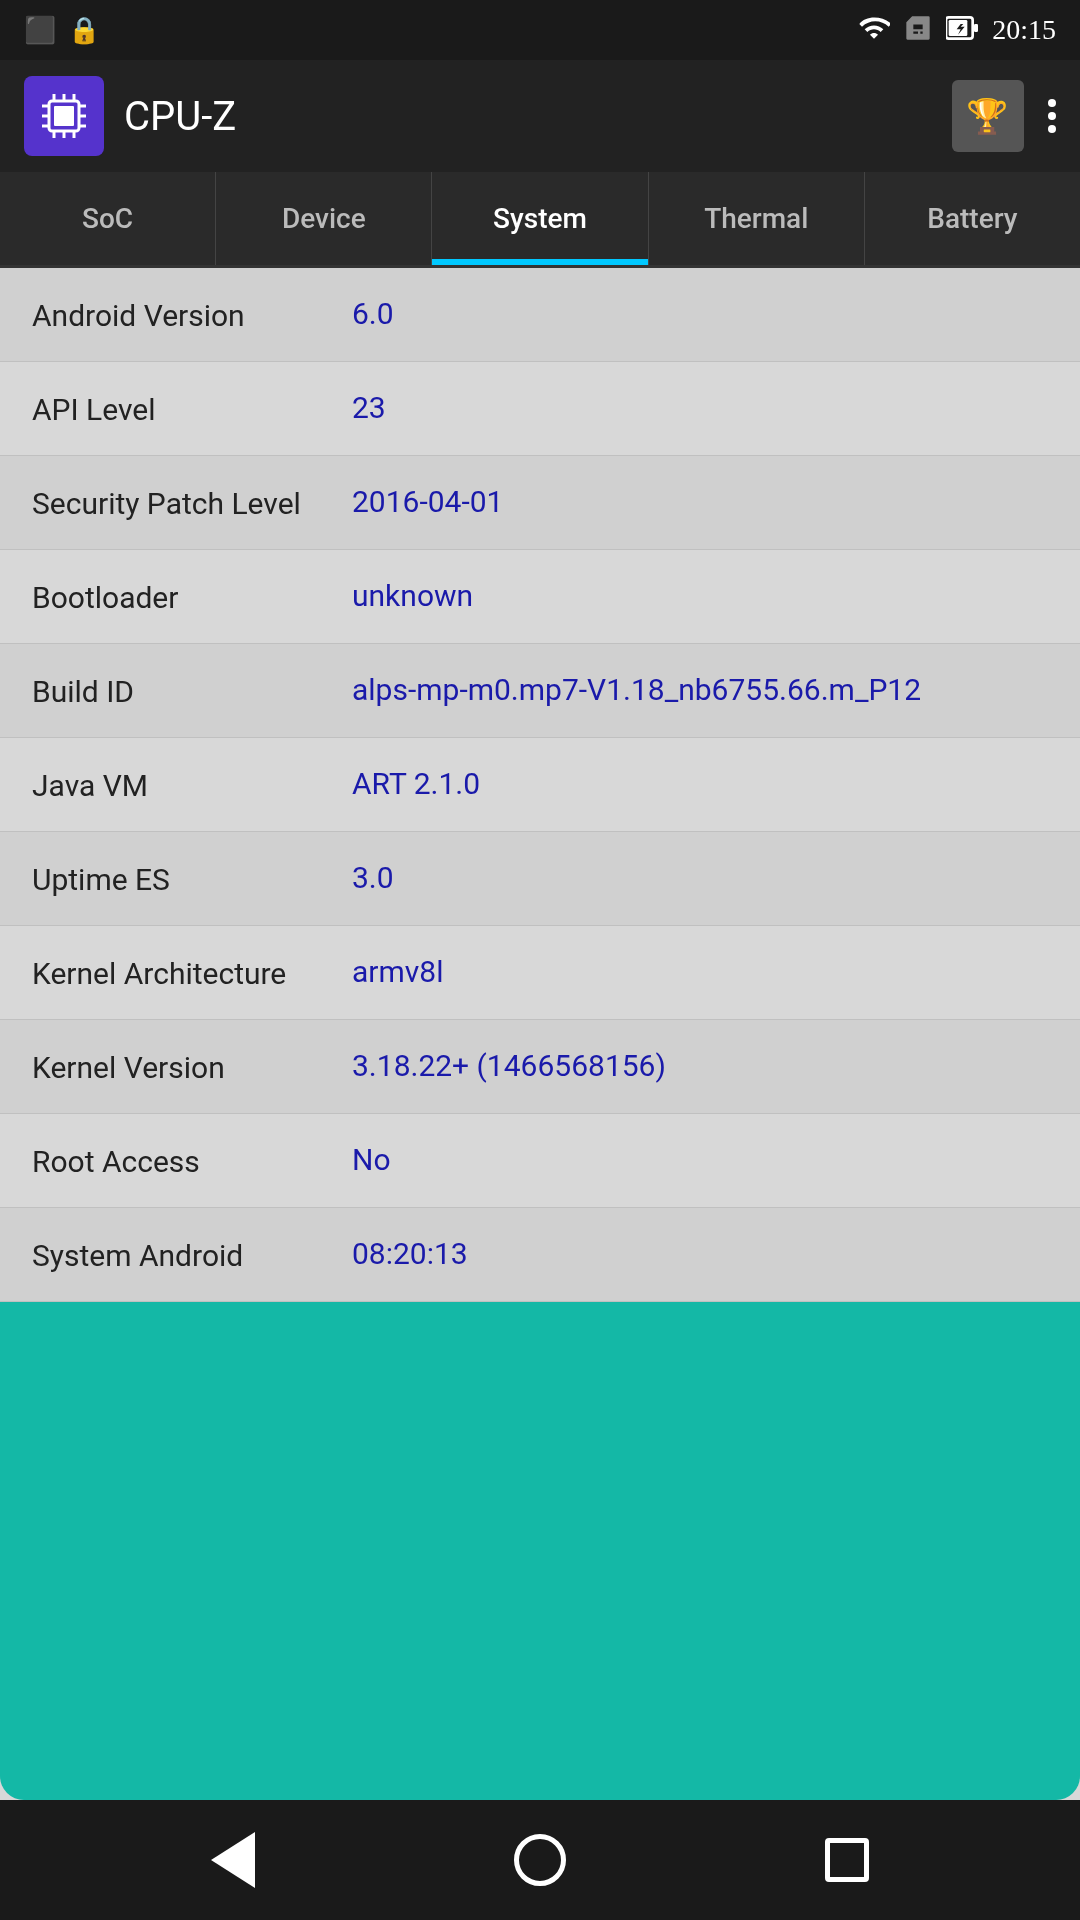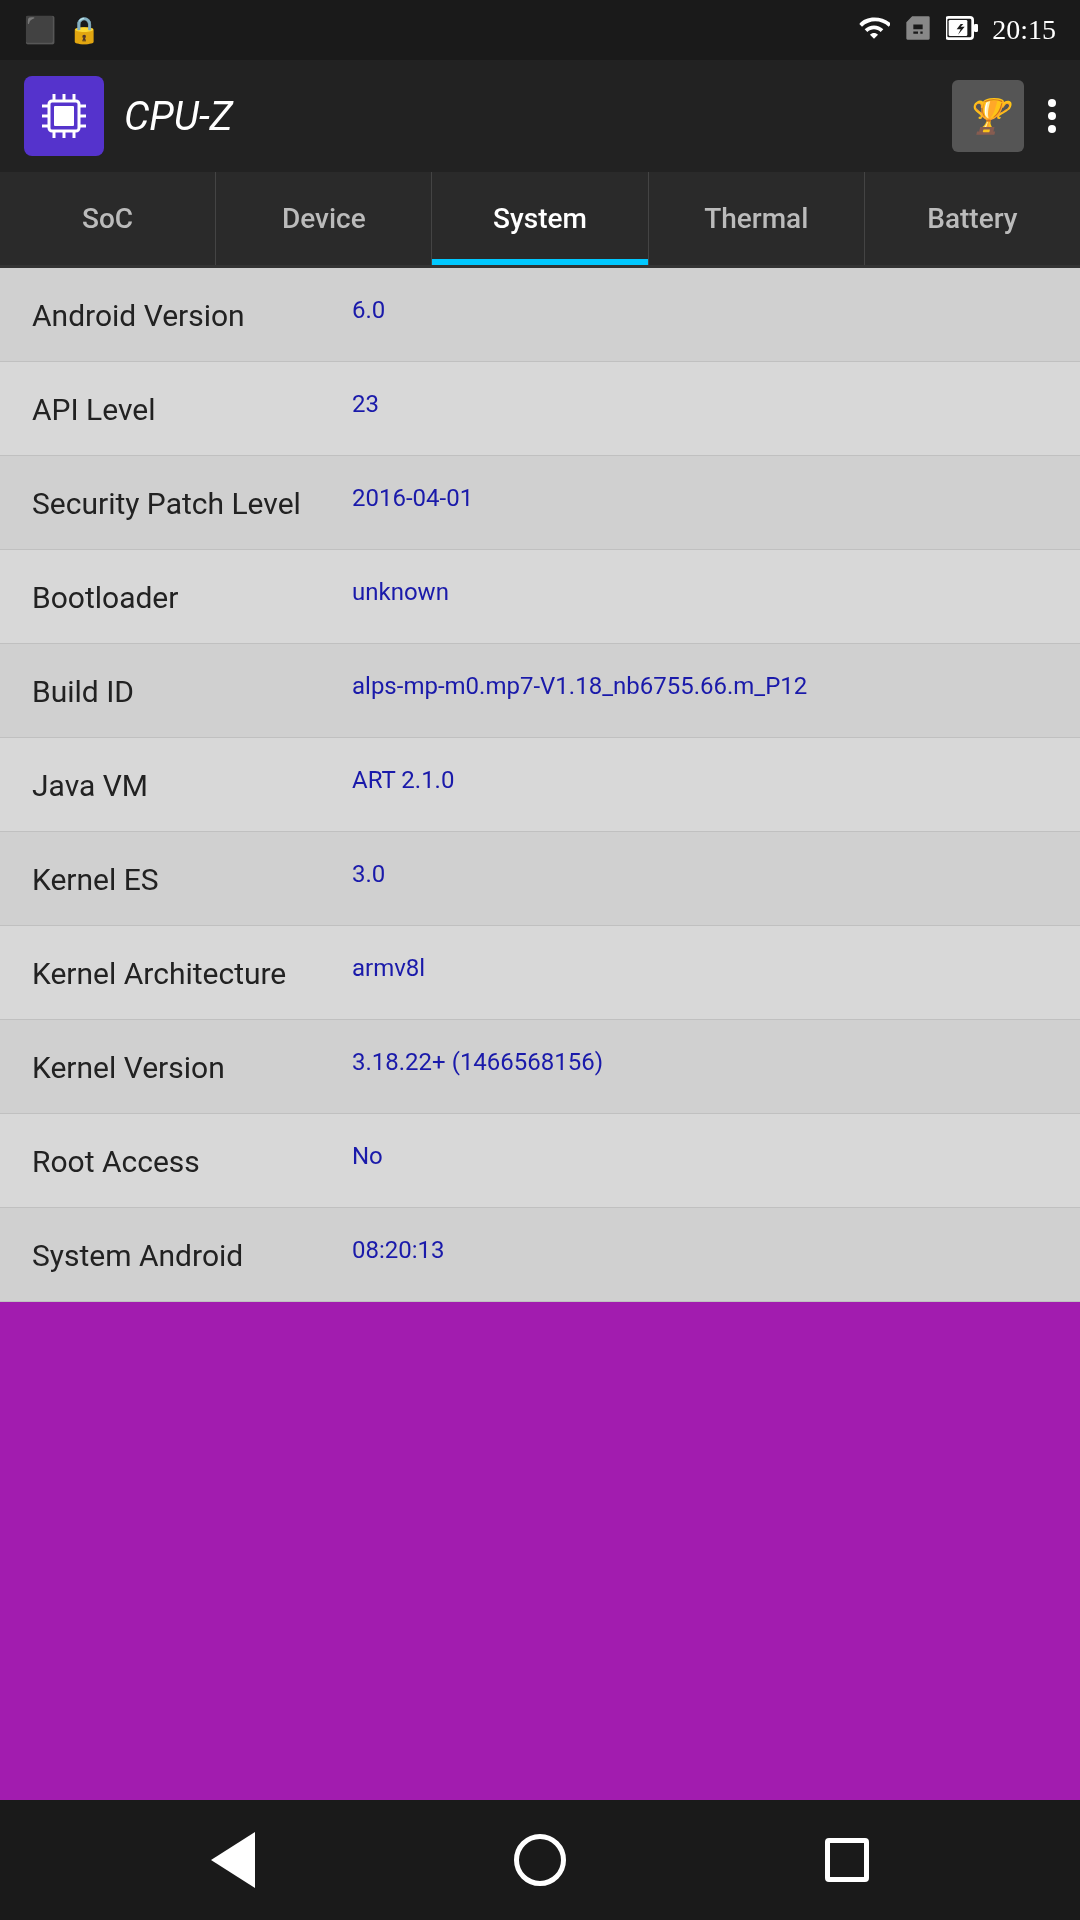--- a/index.html
+++ b/index.html
@@ -42,21 +42,20 @@
     }
 
     
     .app-bar {
       background: #222222;
       height: 112px;
       display: flex;
       align-items: center;
       padding: 0 24px;
       gap: 20px;
-      font-style: italic;
     }
     .app-logo {
       width: 80px;
       height: 80px;
       background: #5533cc;
       border-radius: 8px;
       display: flex;
       align-items: center;
       justify-content: center;
       flex-shrink: 0;
@@ -138,21 +137,22 @@
       bottom: 0;
       left: 0;
       right: 0;
       height: 6px;
       background: #00c8ff;
     }
 
     
     .content {
       flex: 1;
-      background: #a21caf;
+      background: #14b8a6;
+      border-radius: 24px;
     }
     .info-row {
       display: flex;
       align-items: flex-start;
       padding: 28px 32px;
       border-bottom: 1px solid #c0c0c0;
       background: #d8d8d8;
       min-height: 80px;
     }
     .info-row:nth-child(odd) {
@@ -160,21 +160,21 @@
     }
     .row-label {
       flex: 0 0 320px;
       font-size: 30px;
       color: #222222;
       font-weight: 400;
       padding-top: 2px;
     }
     .row-value {
       flex: 1;
-      font-size: 24px;
+      font-size: 30px;
       color: #1a1aaa;
       font-weight: 400;
     }
 
     
     .nav-bar {
       background: #1a1a1a;
       height: 120px;
       display: flex;
       align-items: center;
@@ -310,21 +310,21 @@
     </div>
     <div class="info-row">
       <span class="row-label">Build ID</span>
       <span class="row-value">alps-mp-m0.mp7-V1.18_nb6755.66.m_P12</span>
     </div>
     <div class="info-row">
       <span class="row-label">Java VM</span>
       <span class="row-value">ART 2.1.0</span>
     </div>
     <div class="info-row">
-      <span class="row-label">Kernel ES</span>
+      <span class="row-label">Uptime ES</span>
       <span class="row-value">3.0</span>
     </div>
     <div class="info-row">
       <span class="row-label">Kernel Architecture</span>
       <span class="row-value">armv8l</span>
     </div>
     <div class="info-row">
       <span class="row-label">Kernel Version</span>
       <span class="row-value">3.18.22+ (1466568156)</span>
     </div>

